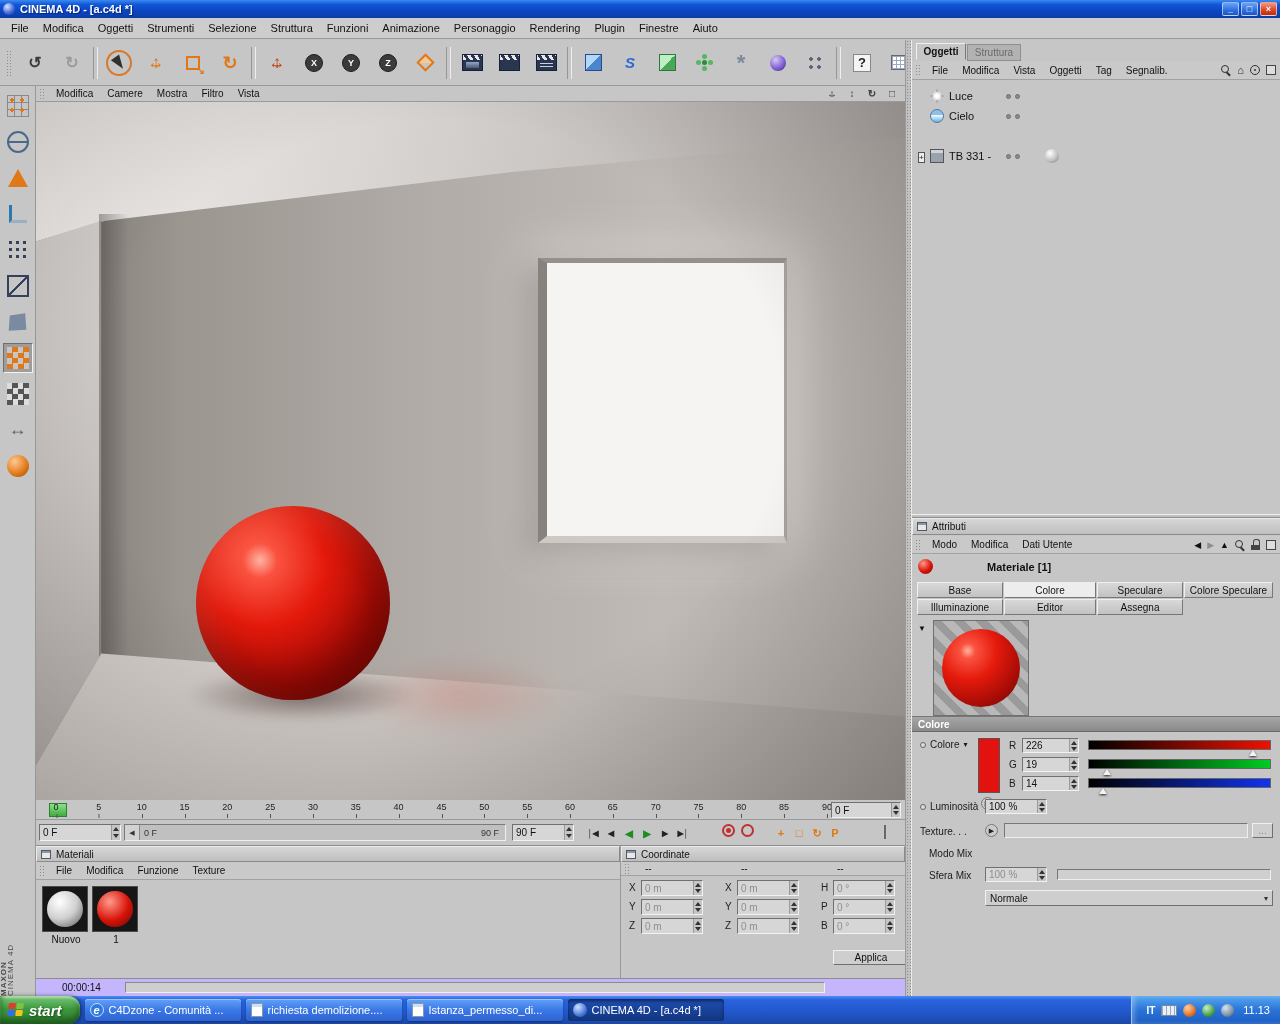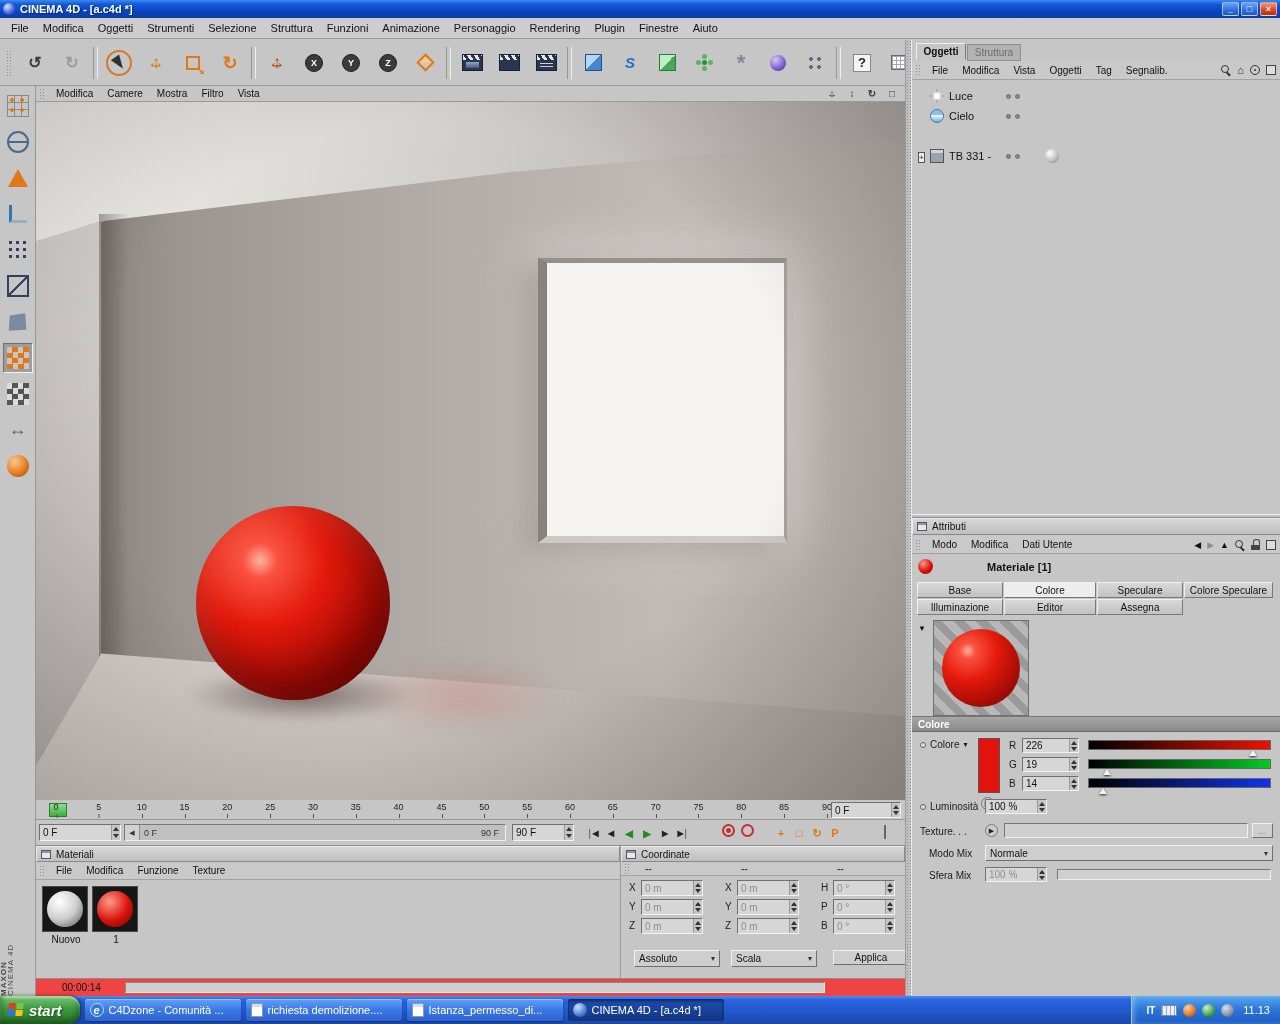--- a/index.html
+++ b/index.html
@@ -150,25 +150,25 @@
   .pm-item{padding:1px 7px;}
   .mat-panel{left:36px;top:846px;width:585px;height:132px;background:#c6c6c6;border-right:1px solid #9a9a9a;}
   .mat-thumb{width:46px;height:46px;border:1px solid #4a4a4a;background:#161616;position:relative;}
   .mat-thumb .ball{position:absolute;inset:4px;border-radius:50%;}
   .ball.white{background:radial-gradient(circle at 35% 30%,#ffffff,#cfcfcf 50%,#606060 95%);}
   .ball.red{background:radial-gradient(circle at 35% 30%,#ff9a8a,#d81208 55%,#6e0a05 95%);}
   .mat-label{width:48px;text-align:center;font-size:10px;margin-top:2px;}
   .coord-panel{left:621px;top:846px;width:284px;height:132px;background:#c6c6c6;}
   .clabel{position:absolute;font-size:10px;color:#222;}
   .dropdown{display:flex;align-items:center;background:#cecece;border:1px solid;border-color:#f0f0f0 #6f6f6f #6f6f6f #f0f0f0;
-    font-size:10px;padding:0 4px;}
+    font-size:10px;padding:0 4px;margin-top:45px;}
   .dd-arrow{margin-left:auto;font-size:8px;color:#333;}
   .pbtn{display:flex;align-items:center;justify-content:center;background:#cecece;border:1px solid;
     border-color:#f0f0f0 #6f6f6f #6f6f6f #f0f0f0;font-size:10px;}
-  .statusbar{left:36px;top:978px;width:869px;height:18px;background:#ef4444;border-top:1px solid #8d8d8d;display:flex;align-items:center;}
+  .statusbar{left:36px;top:978px;width:869px;height:18px;background:#c4b5fd;border-top:1px solid #8d8d8d;display:flex;align-items:center;}
   .sstrip{height:11px;background:#cecece;border:1px solid;border-color:#8a8a8a #f0f0f0 #f0f0f0 #8a8a8a;}
   .branding{left:0;top:896px;width:15px;height:100px;display:flex;}
   .branding div{writing-mode:vertical-rl;transform:rotate(180deg);font-size:8px;color:#4a4a4a;letter-spacing:1px;line-height:7px;}
   .branding .b1{font-weight:bold;}
 
   
   .vsplit{left:905px;top:40px;width:6px;height:956px;background:#c0c0c0;
     background-image:radial-gradient(#8d8d8d 32%,transparent 36%);background-size:3px 3px;border-left:1px solid #9a9a9a;}
   .right-panel{left:911px;top:40px;width:369px;height:956px;background:#c6c6c6;border-left:1px solid #ececec;}
   .tab{position:absolute;height:17px;display:flex;align-items:center;justify-content:center;font-size:10px;}

